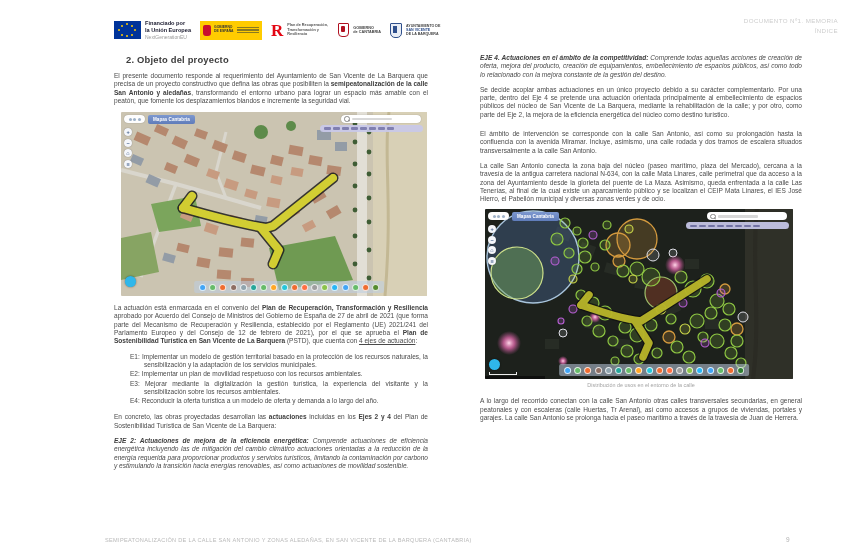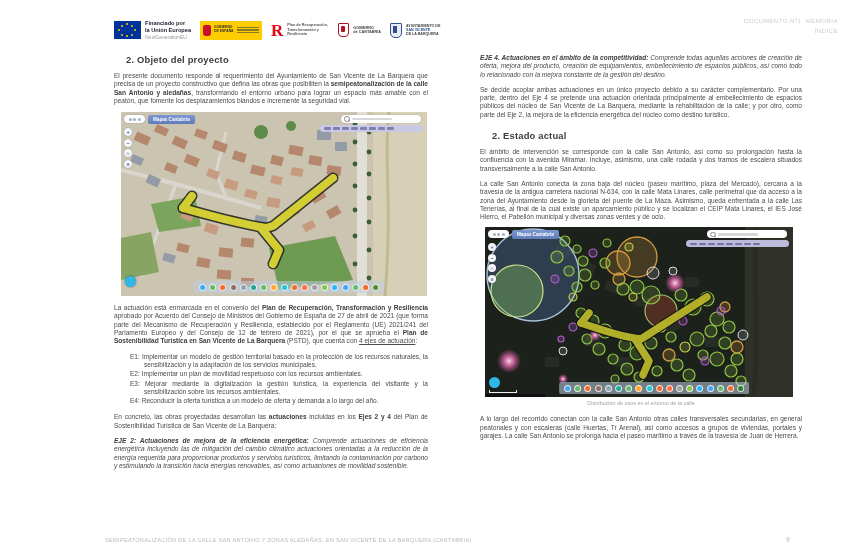--- a/index.html
+++ b/index.html
@@ -283,21 +283,20 @@
   <p class="body"><span>En concreto, las obras proyectadas desarrollan las </span><span class="b">actuaciones</span><span> incluidas en los </span><span class="b">Ejes 2 y 4</span><span> del Plan de Sostenibilidad Turística de San Vicente de La Barquera:</span></p>
 
   <p class="body indent it"><span class="b it">EJE 2: Actuaciones de mejora de la eficiencia energética:</span><span class="it"> Comprende actuaciones de eficiencia energética incluyendo las de mitigación del cambio climático actuaciones orientadas a la reducción de la energía requerida para proporcionar productos y servicios turísticos, limitando la contaminación por carbono y estimulando la transición hacia energías renovables, así como actuaciones de movilidad sostenible.</span></p>
 </div>
 
 <div id="col-right" class="abs">
   <p class="body indent it"><span class="b it">EJE 4. Actuaciones en el ámbito de la competitividad:</span><span class="it"> Comprende todas aquellas acciones de creación de oferta, mejora del producto, creación de equipamientos, embellecimiento de espacios públicos, así como todo lo relacionado con la mejora constante de la gestión del destino.</span></p>
 
   <p class="body" style="margin-bottom:11px;">Se decide acoplar ambas actuaciones en un único proyecto debido a su carácter complementario. Por una parte, dentro del Eje 4 se pretende una actuación orientada principalmente al embellecimiento de espacios públicos del núcleo de San Vicente de La Barquera, mediante la rehabilitación de la calle; y por otro, como parte del Eje 2, la mejora de la eficiencia energética del núcleo como destino turístico.</p>
 
-  <h2 class="sec">2.  Estado actual</h2>
 
   <p class="body">El ámbito de intervención se corresponde con la calle San Antonio, así como su prolongación hasta la confluencia con la avenida Miramar. Incluye, asimismo, una calle rodada y dos tramos de escalera situados transversalmente a la calle San Antonio.</p>
   <p class="body" style="margin-bottom:6px;">La calle San Antonio conecta la zona baja del núcleo (paseo marítimo, plaza del Mercado), cercana a la travesía de la antigua carretera nacional N-634, con la calle Mata Linares, calle perimetral que da acceso a la zona del Ayuntamiento desde la glorieta del puente de La Maza. Asimismo, queda enfrentada a la calle Las Tenerías, al final de la cual existe un aparcamiento público y se localizan el CEIP Mata Linares, el IES José Hierro, el Pabellón municipal y diversas zonas verdes y de ocio.</p>
 
   <div class="mapwrap" style="width:308px;height:170px;margin-left:5px;">
     <svg width="308" height="170" viewBox="0 0 308 170">
       <rect width="308" height="170" fill="#1d211c"></rect>
       <rect x="260" width="48" height="170" fill="#34342c" opacity="0.8"></rect>
       <path d="M272 0 C266 50 276 110 268 170" stroke="#2b2b24" stroke-width="4" fill="none"></path>
       <g fill="#272c25">

